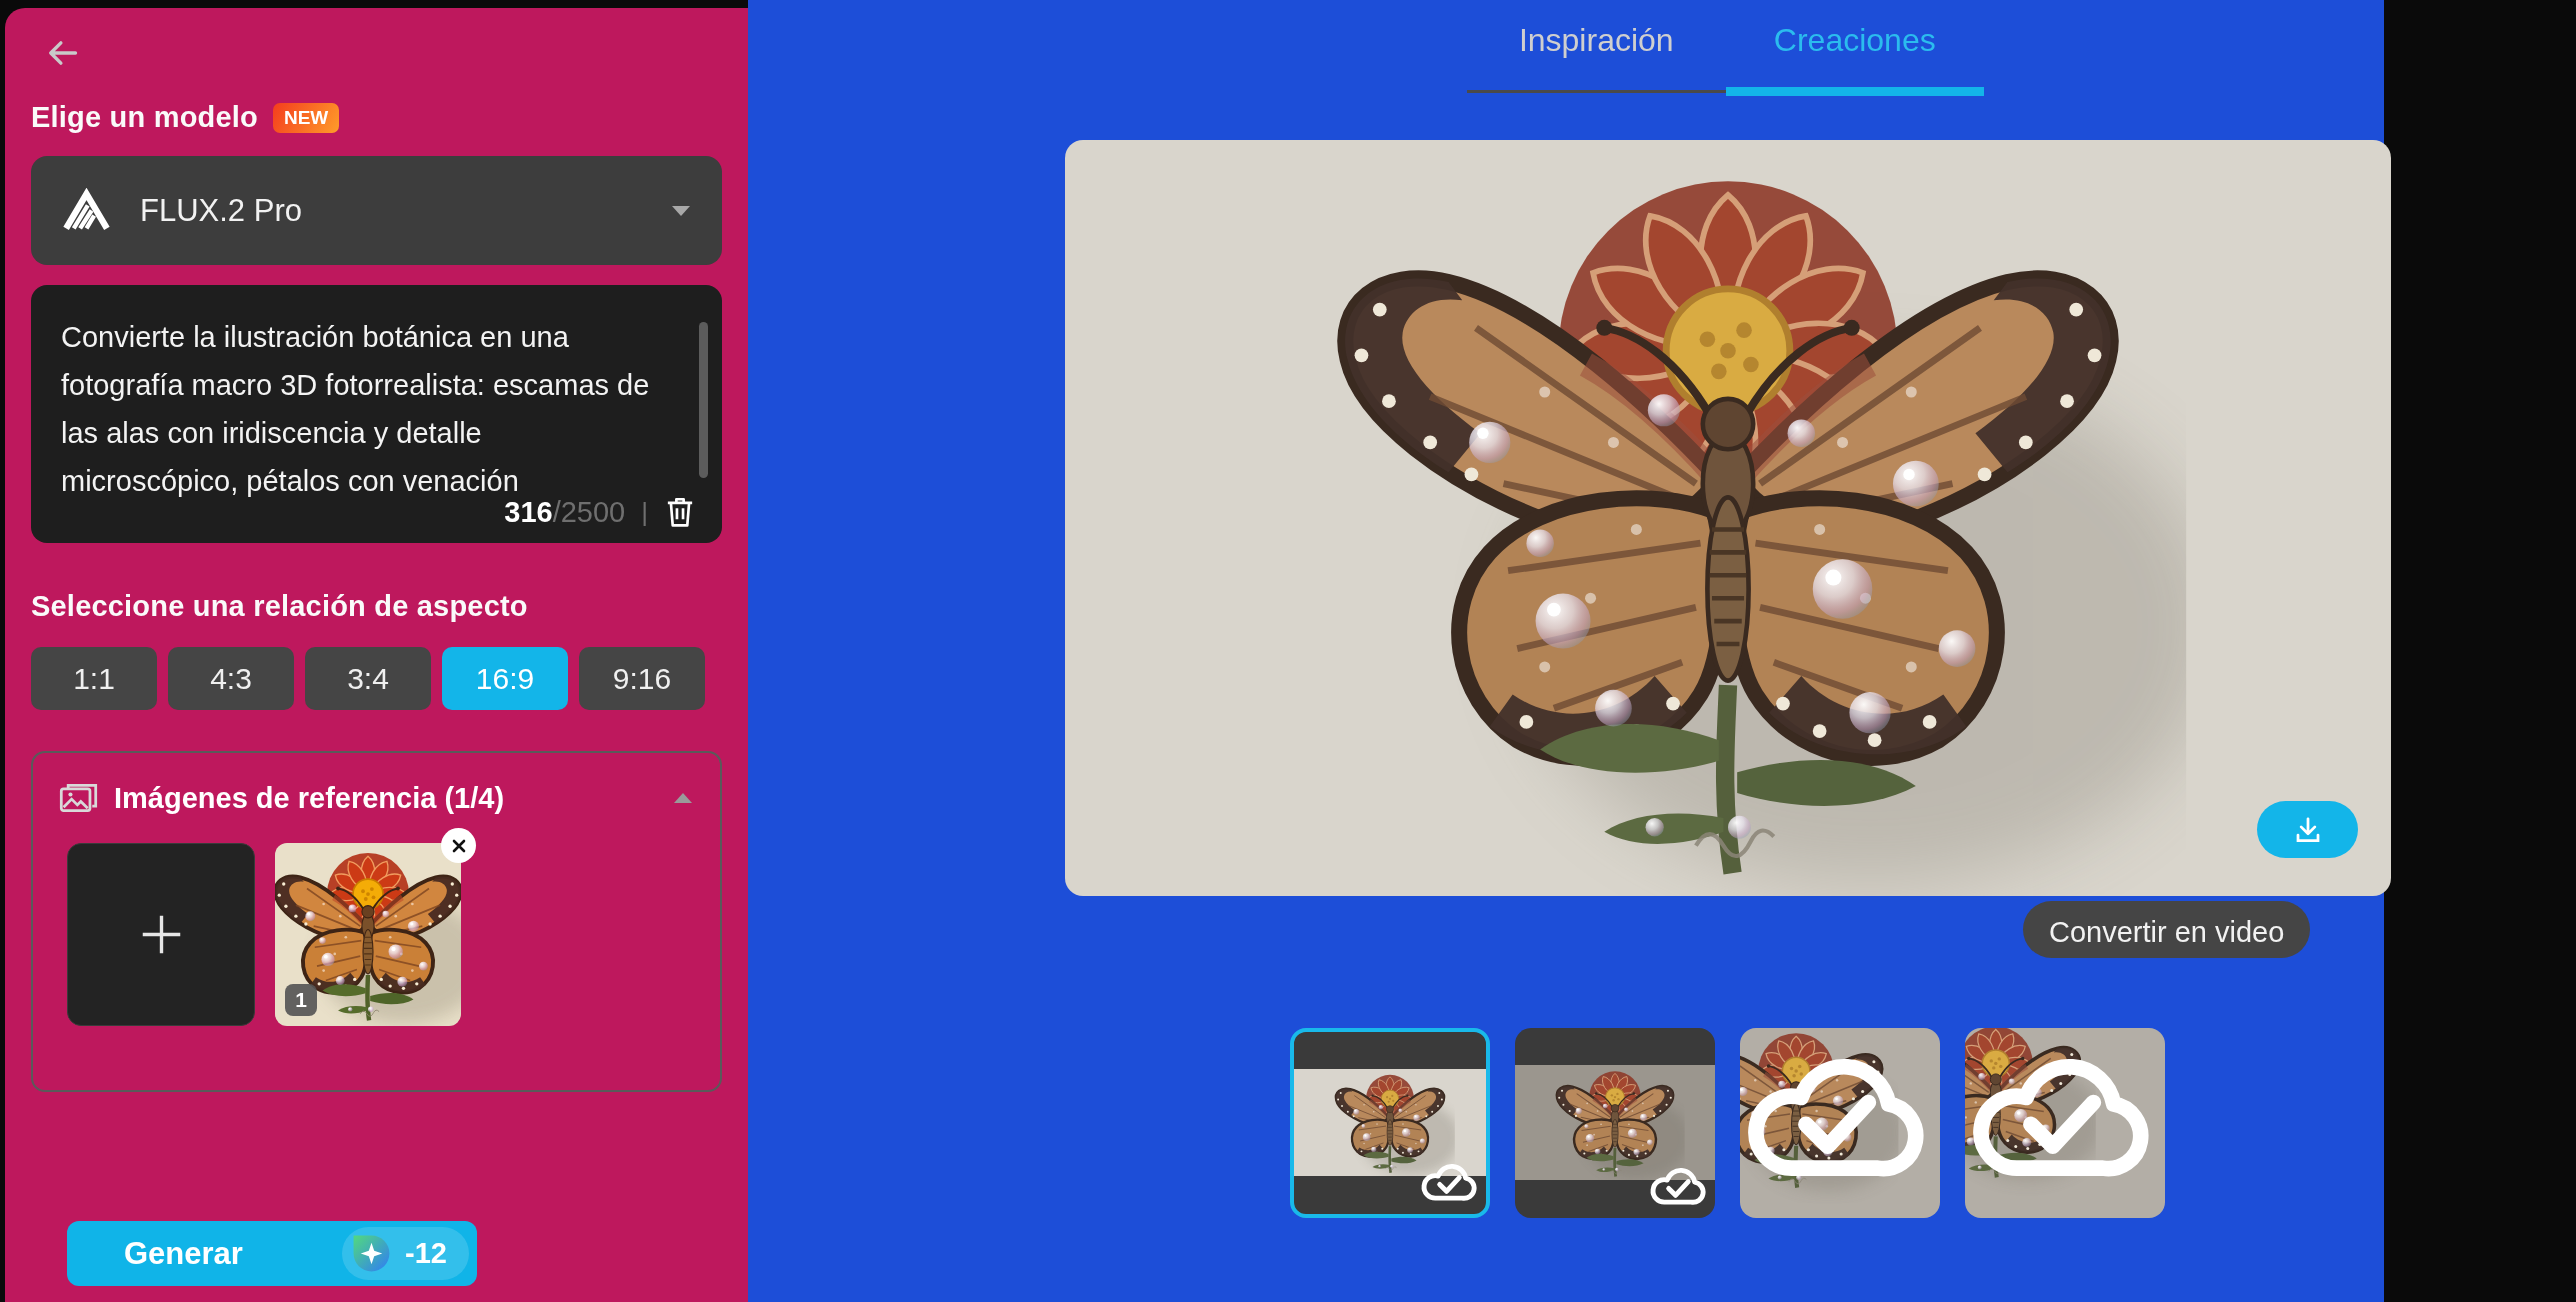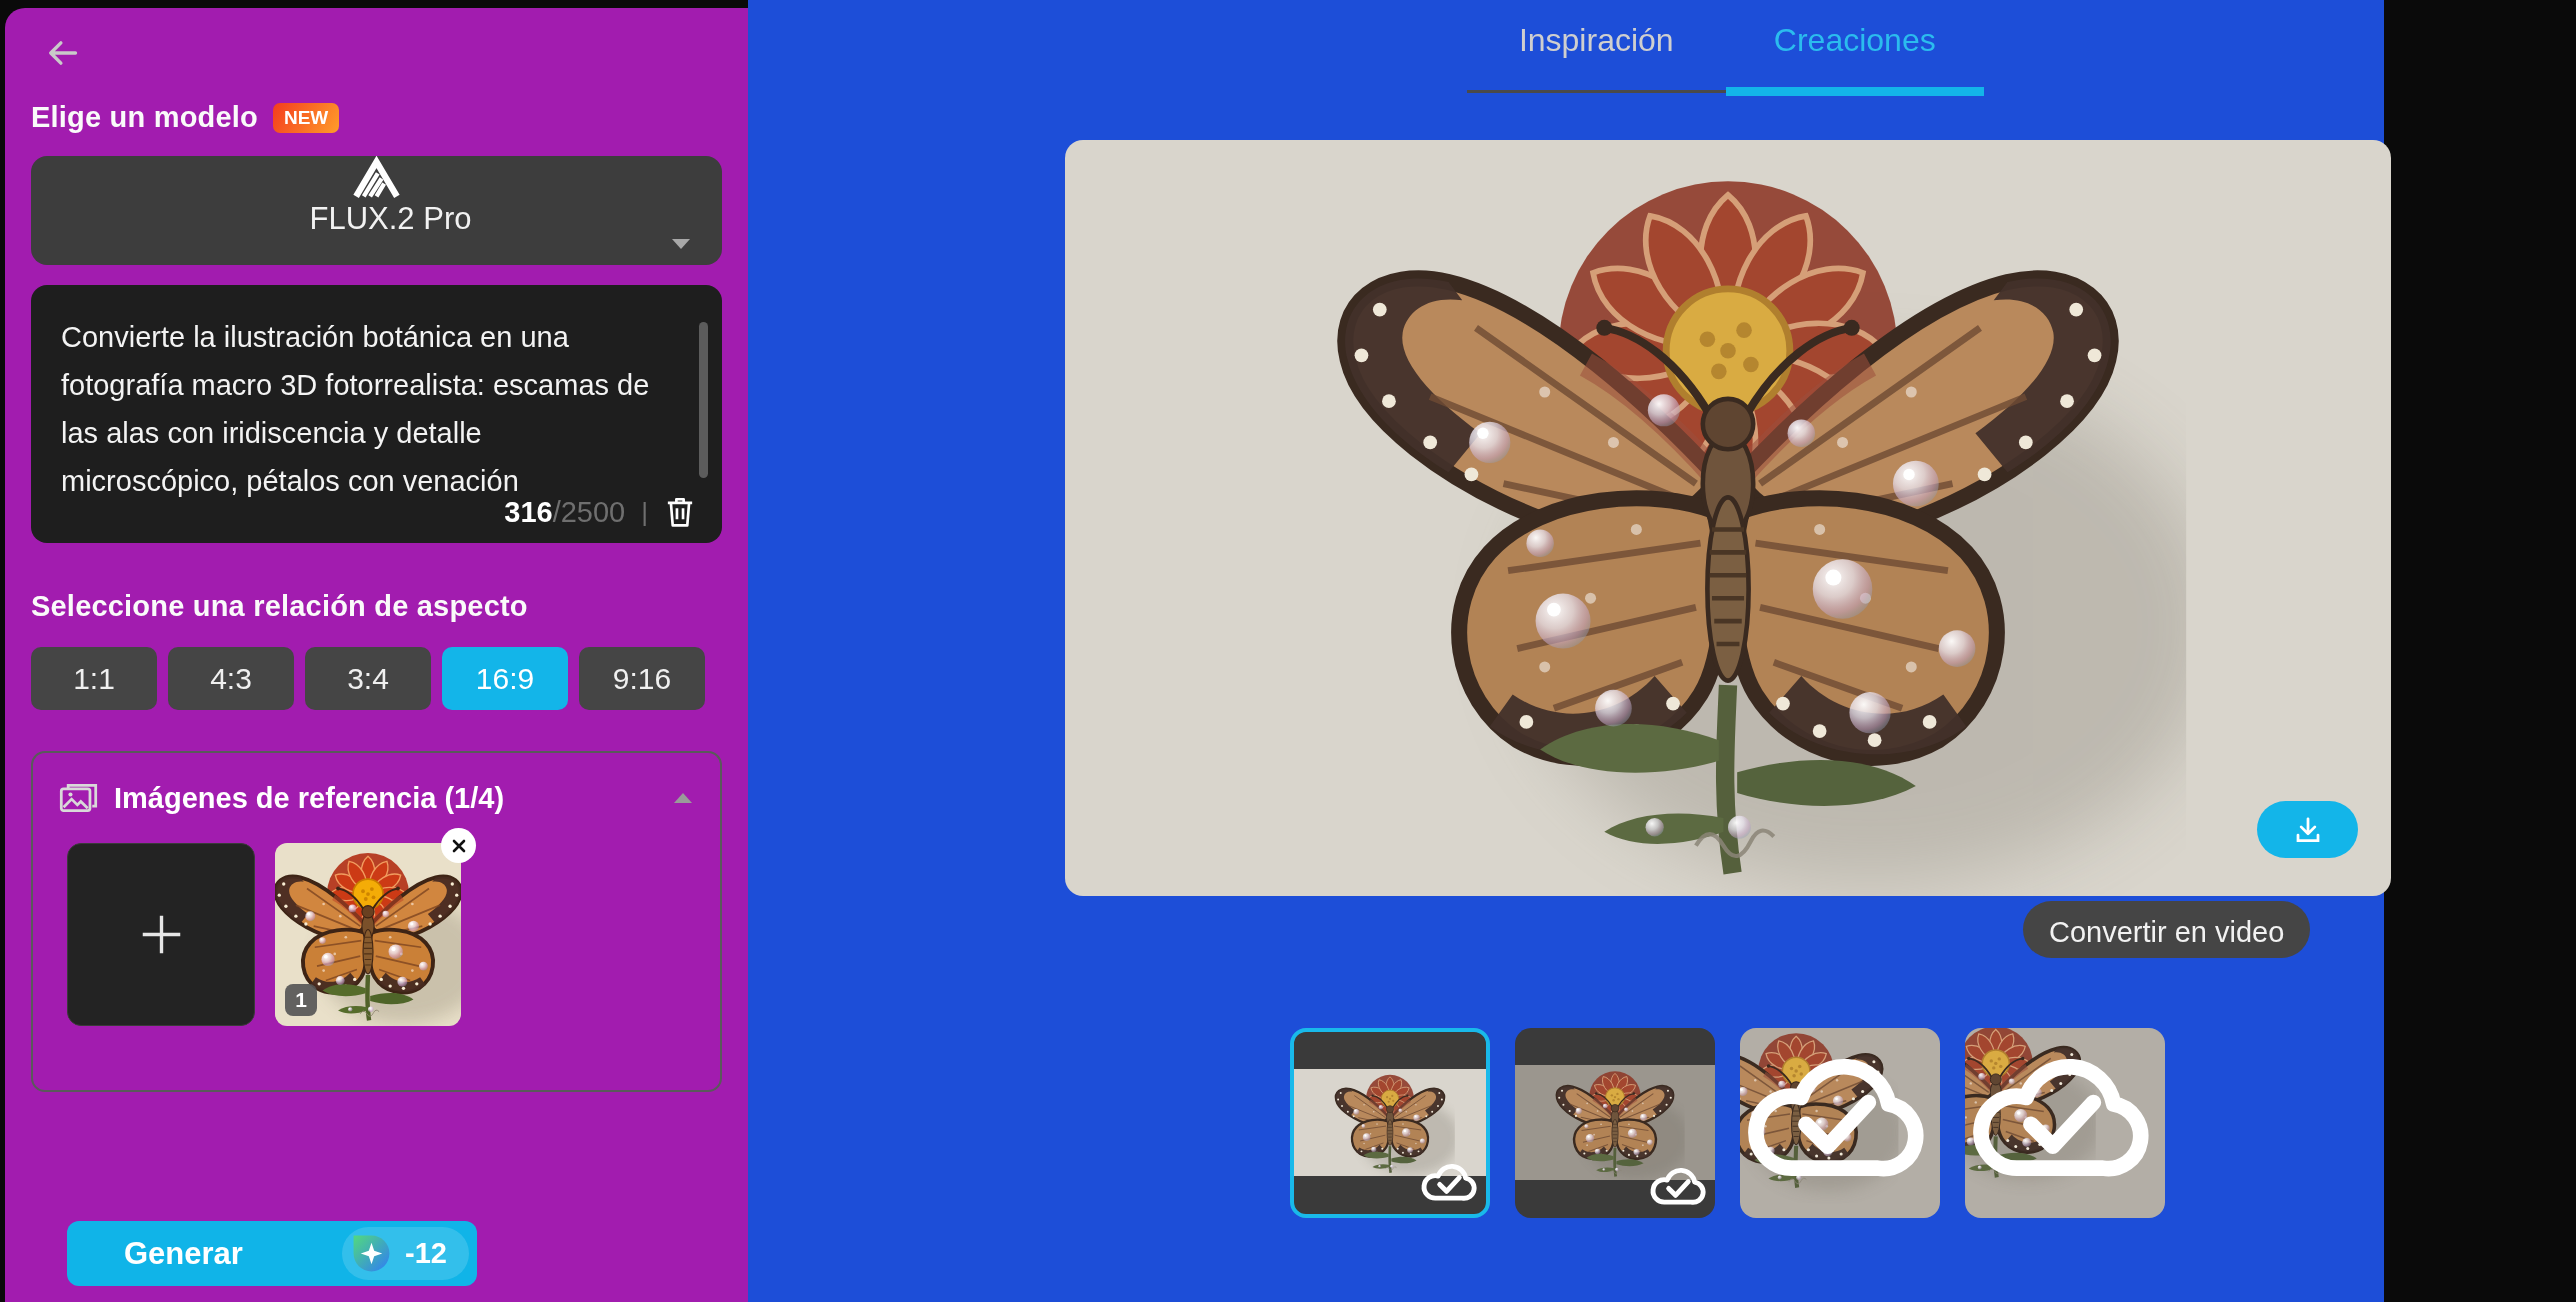--- a/index.html
+++ b/index.html
@@ -6,27 +6,27 @@
   html,body { width:2576px; height:1302px; }
   body {
     position:relative; background:#0a0a0a; overflow:hidden;
     font-family:"Liberation Sans", sans-serif; color:#fff;
   }
   svg { display:block; }
 
   
   .sidebar {
     position:absolute; left:5px; top:8px; width:743px; height:1294px;
-    background:#a21caf; border-top-left-radius:20px; padding:22px 26px 0;
+    background:#be185d; border-top-left-radius:20px; padding:22px 26px 0;
   }
   .back-btn { width:45px; height:45px; margin-left:8px; display:flex; align-items:center; justify-content:center; cursor:pointer; }
   .section-title { font-size:29px; font-weight:700; color:#fafafa; letter-spacing:0.2px; }
   .model-header { margin-top:26px; display:flex; align-items:center; gap:15px; }
   .new-badge { background:linear-gradient(120deg,#f43c1e,#ff9d2a); border-radius:7px; font-size:19px; font-weight:700; padding:4px 11px; color:#fff; }
-  .model-select { margin-top:22px; height:109px; background:#3d3d3d; border-radius:16px; display:flex; align-items:center; padding:0 30px; cursor:pointer;flex-direction:column; }
+  .model-select { margin-top:22px; height:109px; background:#3d3d3d; border-radius:16px; display:flex; align-items:center; padding:0 30px; cursor:pointer; }
   .model-name { font-size:31px; margin-left:28px; color:#f2f2f2; }
   .model-caret { margin-left:auto; }
   .prompt-header { margin-top:43px; display:flex; align-items:center; justify-content:space-between; }
   .prompt-box { margin-top:20px; height:258px; background:#1e1e1e; border-radius:16px; position:relative; padding:28px 61px 0 30px; }
   .prompt-text { font-size:29px; line-height:48px; color:#f3f3f3; max-height:195px; overflow:hidden; }
   .prompt-scrollbar { position:absolute; right:14px; top:37px; width:9px; height:156px; border-radius:5px; background:#5c5c5c; cursor:pointer; }
   .prompt-meta { position:absolute; right:26px; bottom:14px; display:flex; align-items:center; gap:16px; font-size:29px;margin-top:10px; }
   .count-now { color:#ffffff; font-weight:600; }
   .count-max { color:#6f6f6f; }
   .meta-div { color:#6f6f6f; font-size:26px; }

